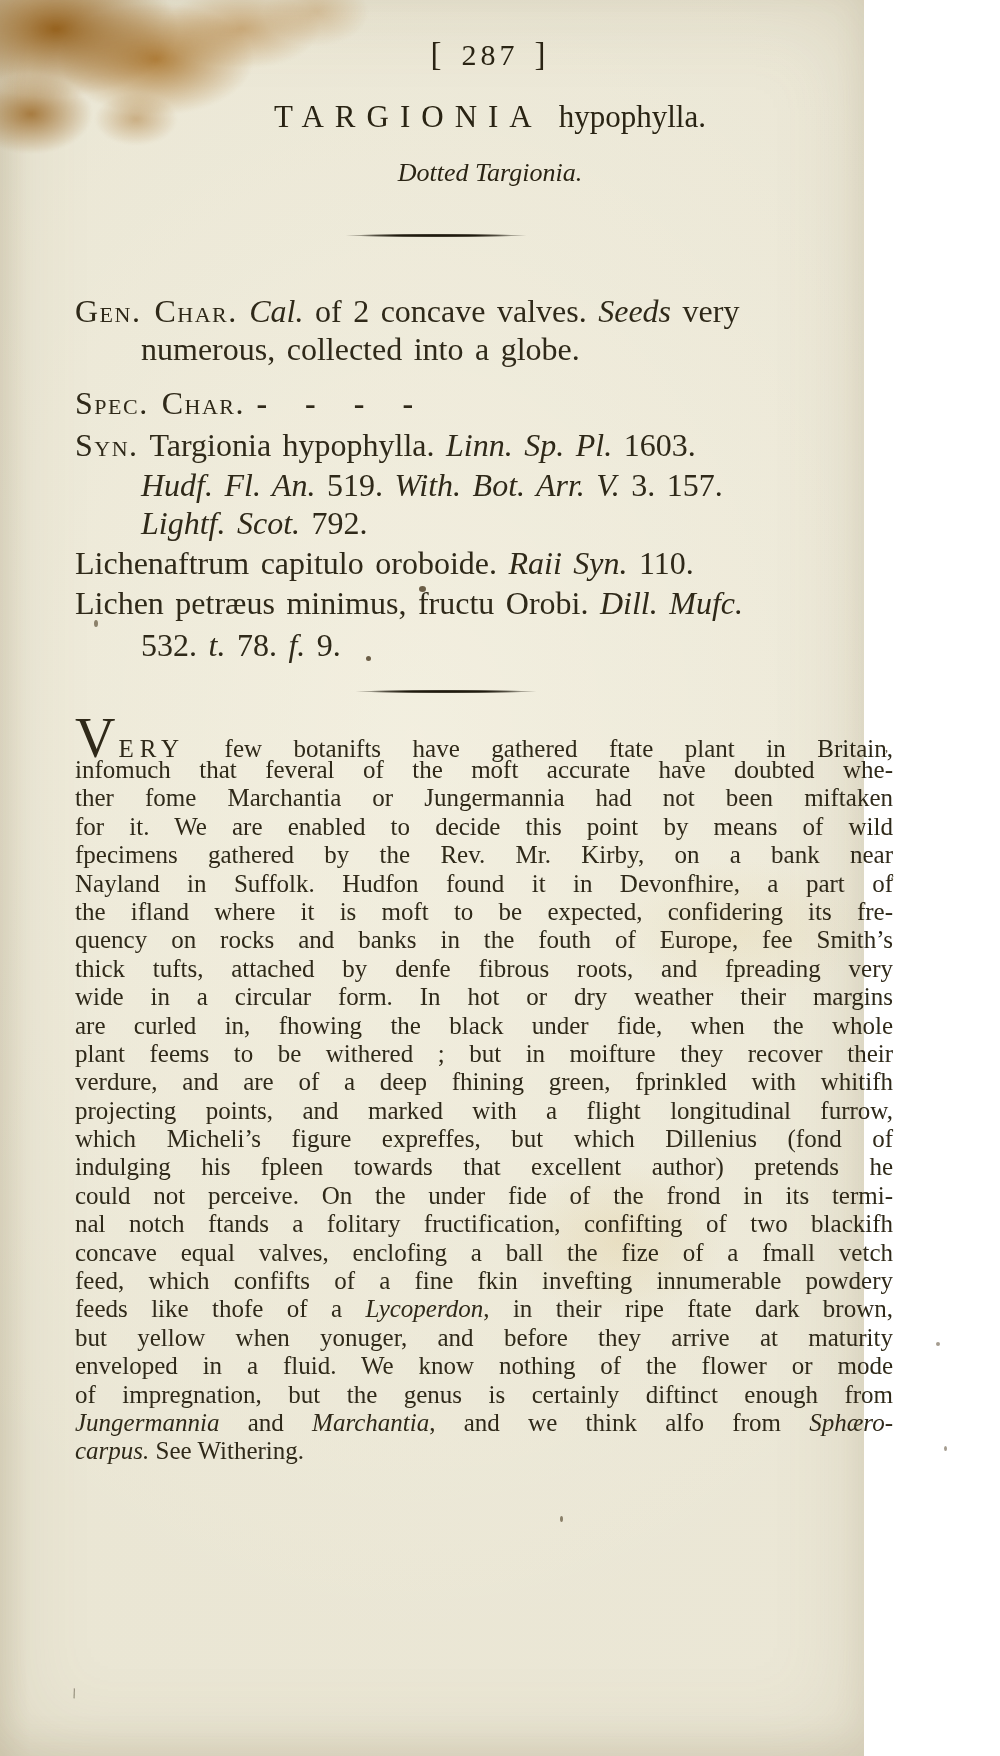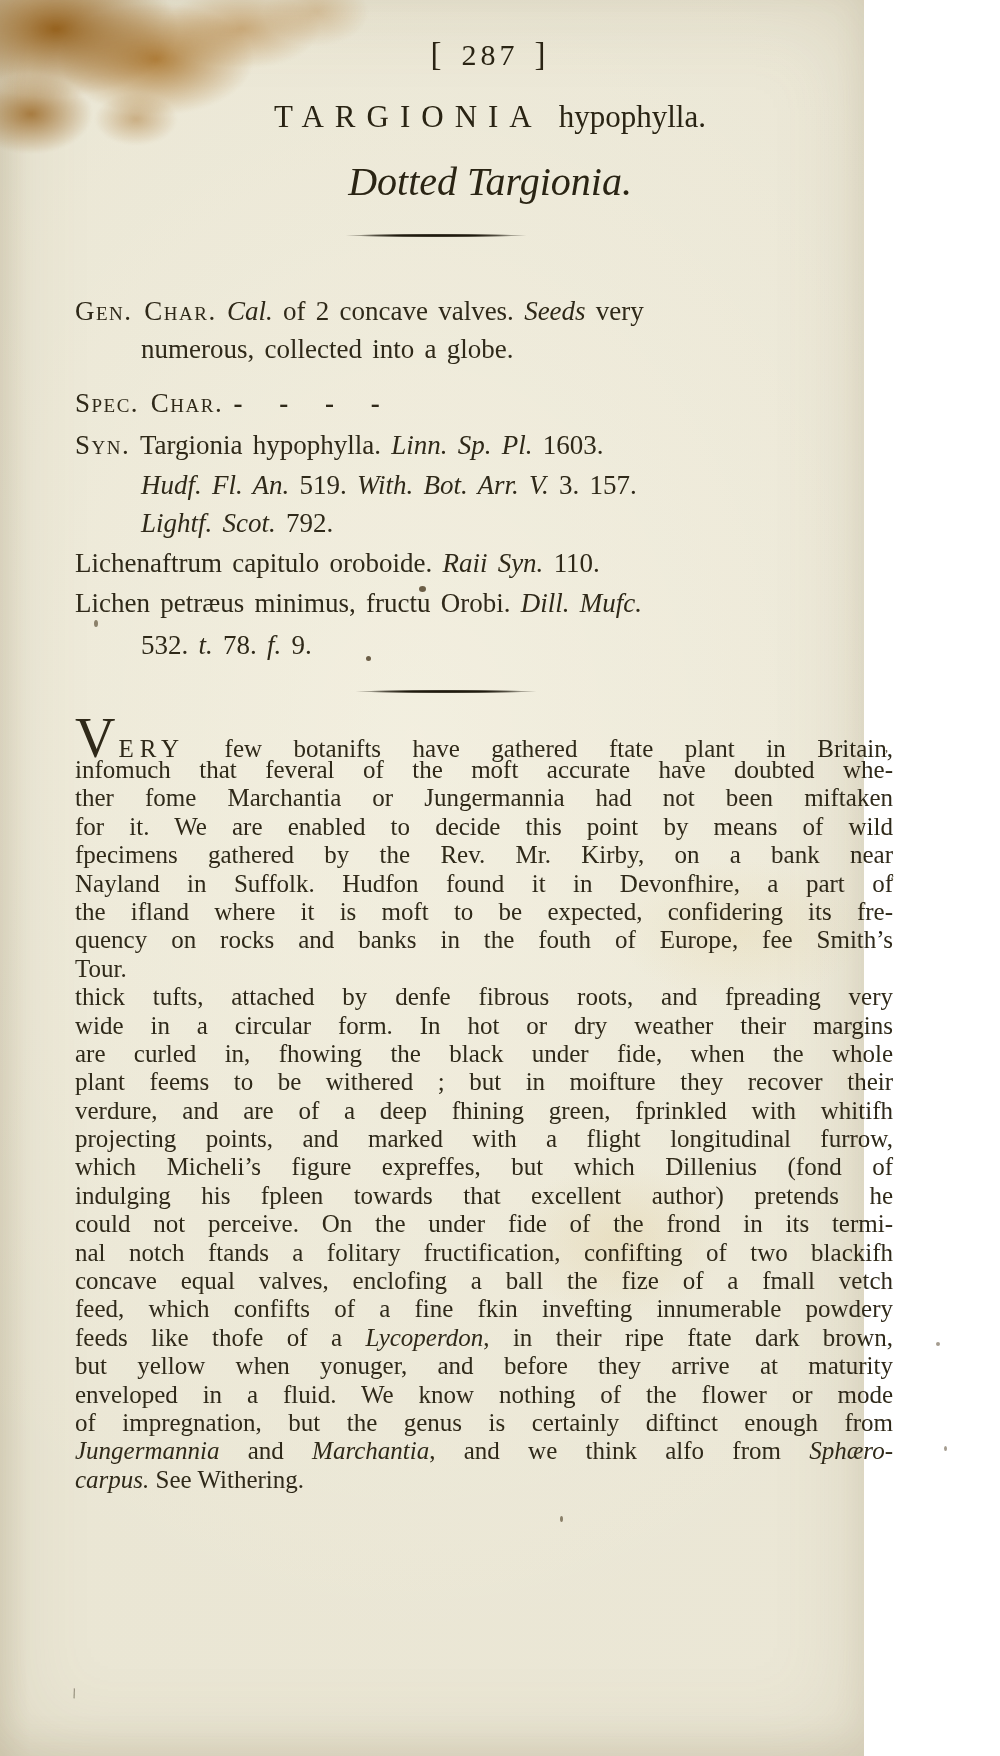--- a/index.html
+++ b/index.html
@@ -29,34 +29,34 @@
     filter:blur(1px);
   }
   .blotch{position:absolute;pointer-events:none;}
 
   
   .centerband{position:absolute;left:75px;width:830px;text-align:center;}
   .pagenum{top:36px;font-size:30px;letter-spacing:4px;color:#2a2414;}
   .pagenum .brk{font-size:33px;padding:0 16px;}
   .title{top:99px;font-size:31px;color:#2a2414;}
   .title .genus{letter-spacing:11px;margin-right:16px;}
-  .subtitle{top:158px;font-size:40px;font-style:italic;color:#2a2414;}
+  .subtitle{top:158px;font-size:26px;font-style:italic;color:#2a2414;}
   .classline{top:254px;font-size:26px;font-style:italic;color:#2a2414;}
   .classline .klass{letter-spacing:6px;margin-right:14px;}
 
   .rule{
     position:absolute;height:5px;width:232px;
     background:radial-gradient(ellipse 50% 46% at 50% 50%, #1f1a0e 34%, rgba(31,26,14,.75) 52%, rgba(31,26,14,0) 78%);
   }
   .rule1{left:320px;top:233px;}
   .rule2{left:330px;top:689px;}
 
   
   .synopsis{position:absolute;left:75px;top:288px;width:830px;}
-  .sline{font-size:27px;line-height:38px;text-align:left;word-spacing:3.5px;white-space:nowrap;}
+  .sline{font-size:32px;line-height:38px;text-align:left;word-spacing:3.5px;white-space:nowrap;}
   .sline.ind1{padding-left:66px;}
 
   
   .bodytext{position:absolute;left:75px;top:710px;width:818px;}
   .tline{font-size:25px;line-height:28.4px;height:28.4px;text-align:justify;text-align-last:justify;}
   .tline.first{line-height:46px;height:46px;}
   .tline.last{text-align-last:left;}
   .tline.ind2{text-indent:28px;}
   .para2{margin-top:0px;}
 
@@ -111,21 +111,20 @@
   <div class="bodytext">
       <div>
         <div class="tline first"><span class="seg-init">V</span><span class="seg-spc">ERY</span><span class="seg-p"> few botanifts have gathered ftate plant in Britain,</span></div>
         <div class="tline"><span class="seg-p">infomuch that feveral of the moft accurate have doubted whe-</span></div>
         <div class="tline"><span class="seg-p">ther fome Marchantia or Jungermannia had not been miftaken</span></div>
         <div class="tline"><span class="seg-p">for it.  We are enabled to decide this point by means of wild</span></div>
         <div class="tline"><span class="seg-p">fpecimens gathered by the Rev. Mr. Kirby, on a bank near</span></div>
         <div class="tline"><span class="seg-p">Nayland in Suffolk.  Hudfon found it in Devonfhire, a part of</span></div>
         <div class="tline"><span class="seg-p">the ifland where it is moft to be expected, confidering its fre-</span></div>
         <div class="tline"><span class="seg-p">quency on rocks and banks in the fouth of Europe, fee Smith’s</span></div>
-        <div class="tline last"><span class="seg-p">Tour.</span></div>
       </div>
       <div class="para2">
         <div class="tline"><span class="seg-p">thick tufts, attached by denfe fibrous roots, and fpreading very</span></div>
         <div class="tline"><span class="seg-p">wide in a circular form.  In hot or dry weather their margins</span></div>
         <div class="tline"><span class="seg-p">are curled in, fhowing the black under fide, when the whole</span></div>
         <div class="tline"><span class="seg-p">plant feems to be withered ; but in moifture they recover their</span></div>
         <div class="tline"><span class="seg-p">verdure, and are of a deep fhining green, fprinkled with whitifh</span></div>
         <div class="tline"><span class="seg-p">projecting points, and marked with a flight longitudinal furrow,</span></div>
         <div class="tline"><span class="seg-p">which Micheli’s figure expreffes, but which Dillenius (fond of</span></div>
         <div class="tline"><span class="seg-p">indulging his fpleen towards that excellent author) pretends he</span></div>

